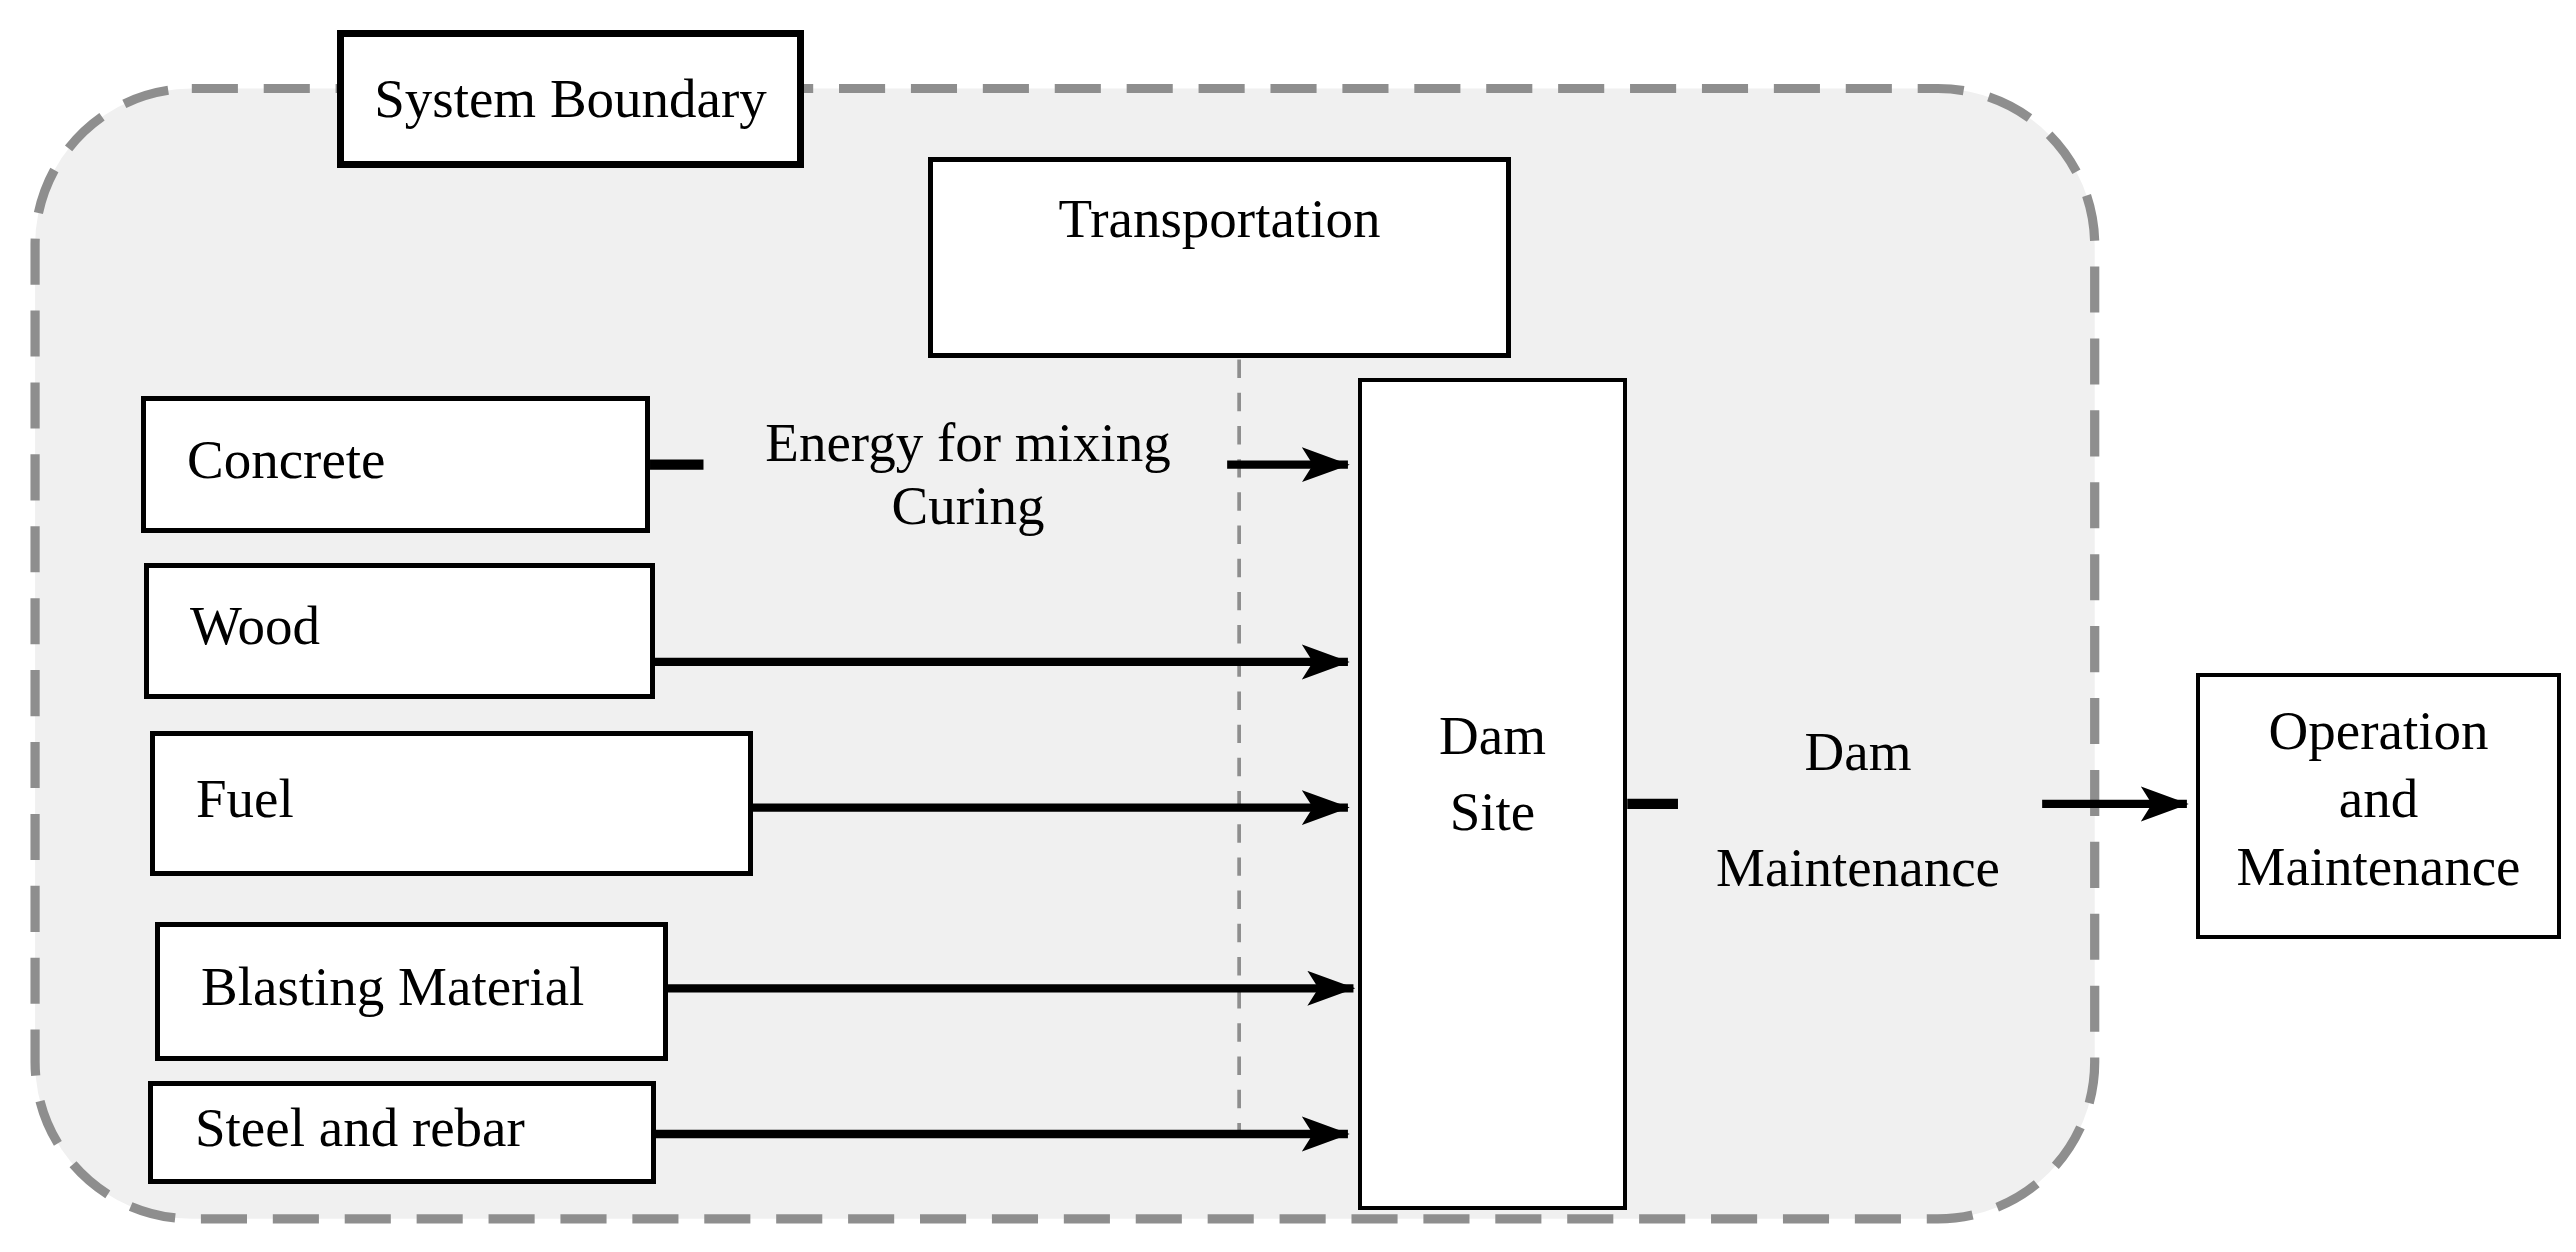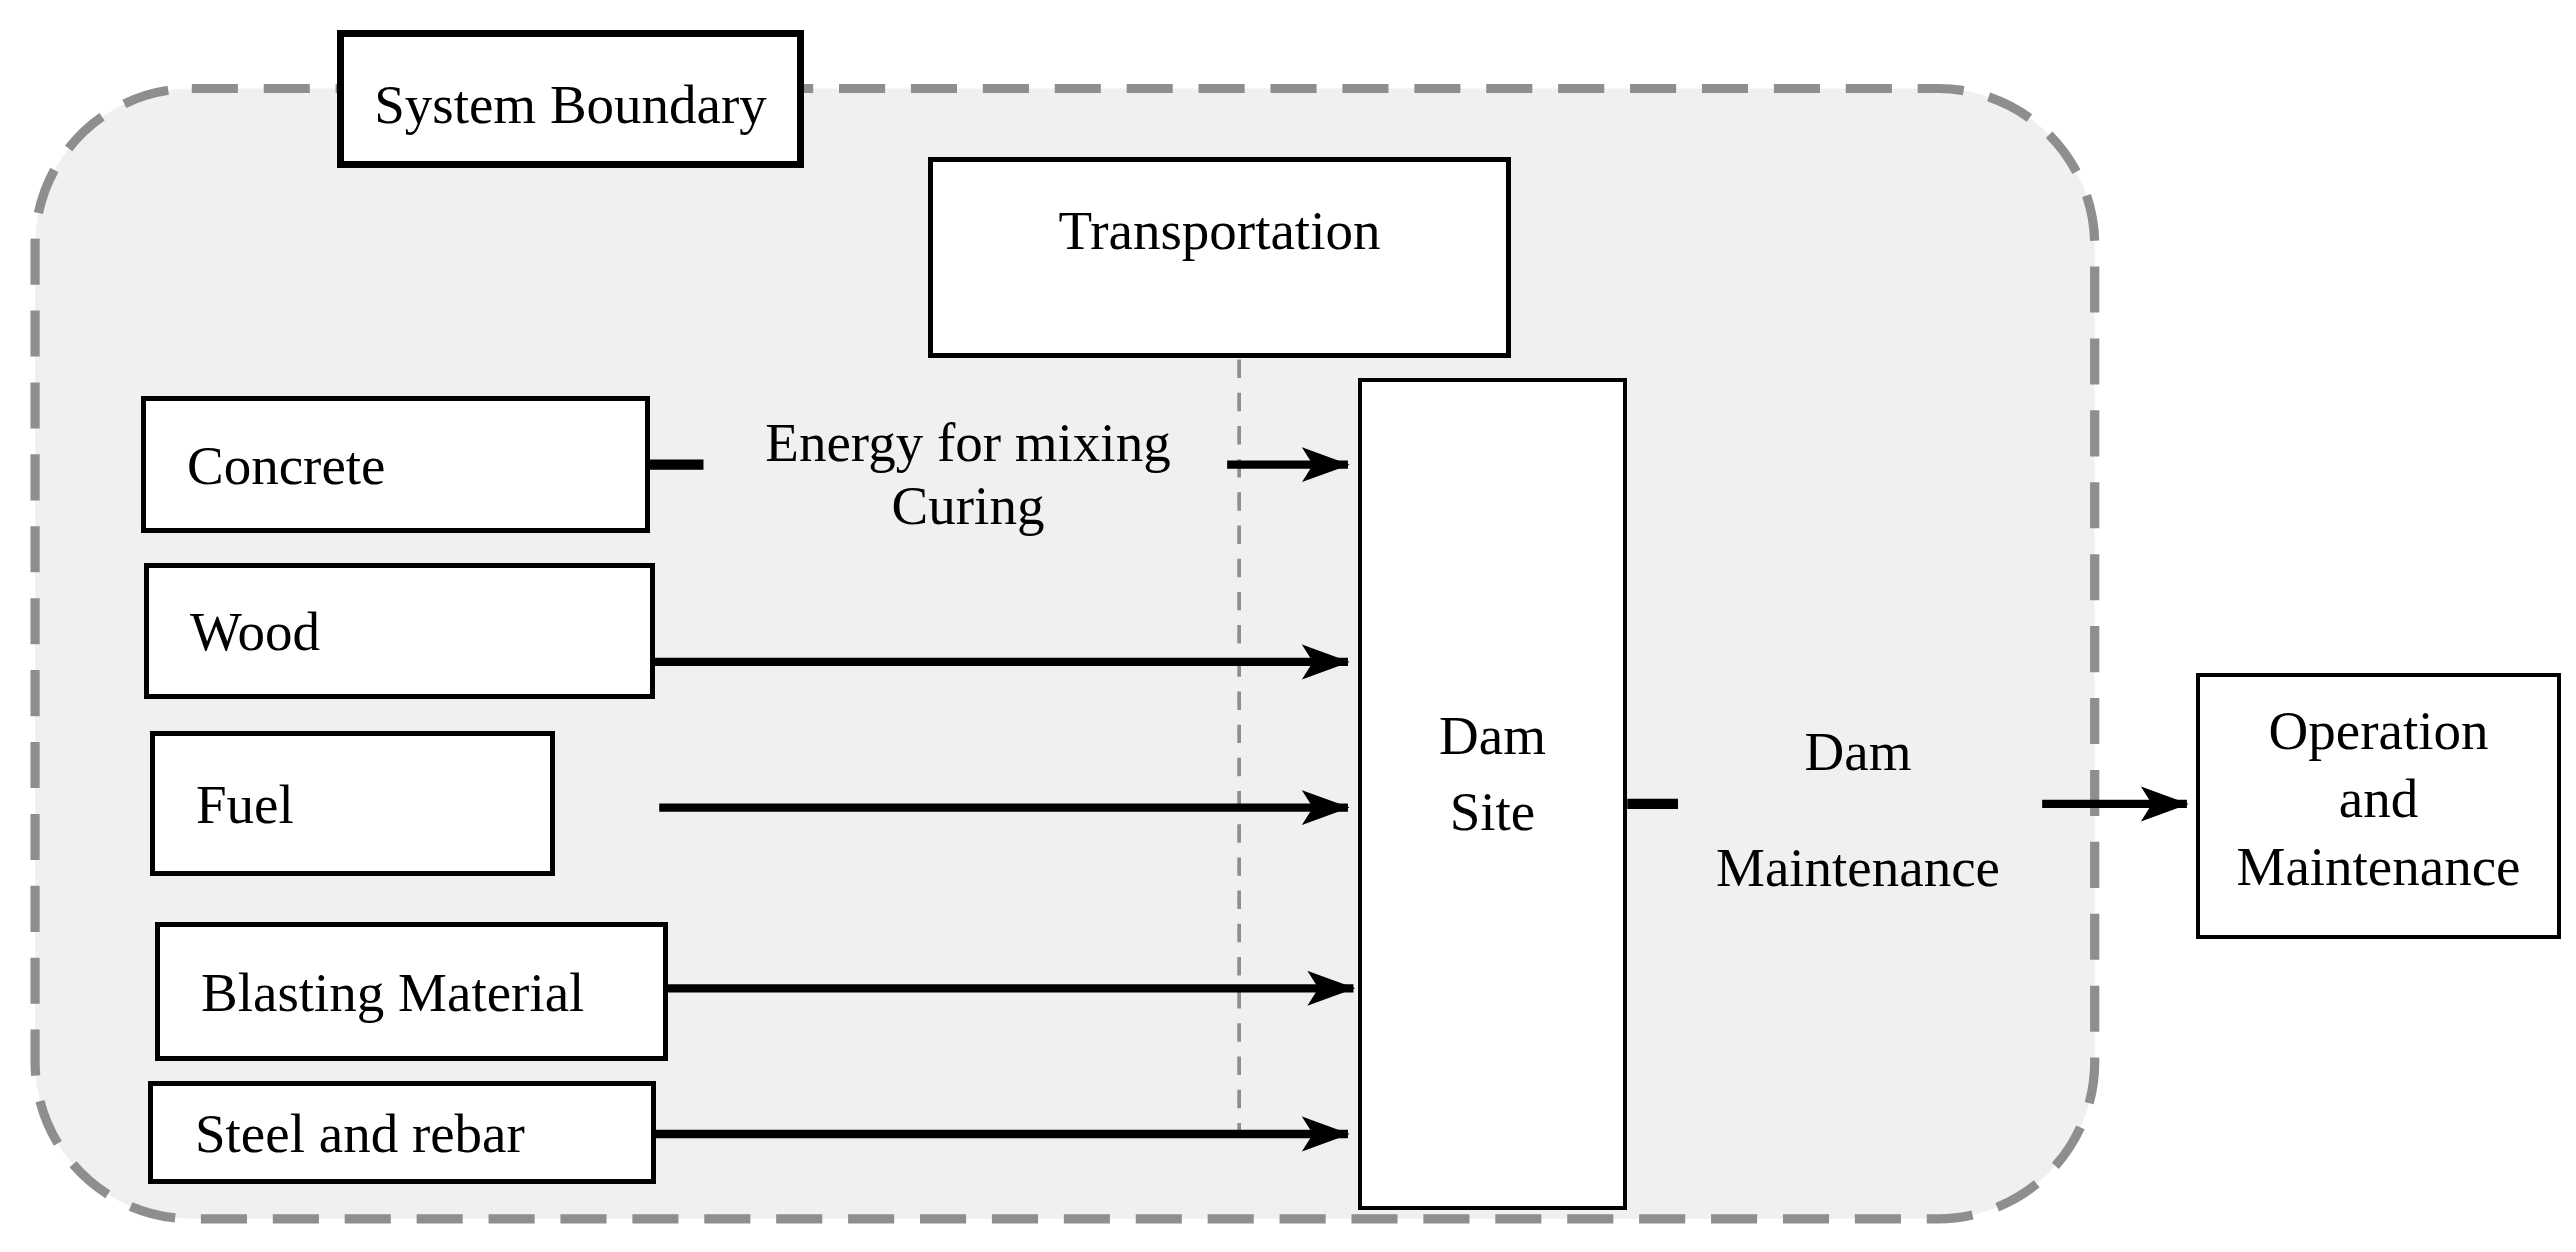--- a/index.html
+++ b/index.html
@@ -25,21 +25,21 @@
   }
   .node {
     position: absolute;
     box-sizing: border-box;
     background: #ffffff;
     border: 5.5px solid #000000;
     font-size: 55px;
     line-height: 1.2;
     display: flex;
   }
-  .node .lbl { display: block; margin-top: 12px; }
+  .node .lbl { display: block; }
 
   
   .sb-label {
     left: 337px; top: 30px; width: 467px; height: 138px;
     border-width: 7.4px;
     align-items: center; justify-content: center;
   }
 
   
   .transportation {
@@ -50,21 +50,21 @@
   }
 
   
   .input-box {
     align-items: center;
     padding-left: 41px;
   }
   .input-box .lbl { transform: translateY(-5.5px); }
   .box-concrete { left: 141px; top: 396px;  width: 509px; height: 137px; }
   .box-wood     { left: 144px; top: 563px;  width: 511px; height: 136px; }
-  .box-fuel     { left: 150px; top: 731px;  width: 405px; height: 145px; }
+  .box-fuel     { left: 150px; top: 731px;  width: 603px; height: 145px; }
   .box-blasting { left: 155px; top: 922px; width: 513px; height: 139px; }
   .box-steel    { left: 148px; top: 1081px; width: 508px; height: 103px; padding-left: 42px; }
 
   
   .dam-site {
     left: 1358px; top: 378px; width: 269px; height: 832px;
     border-width: 4.6px;
     flex-direction: column;
     align-items: center; justify-content: center;
     text-align: center;

